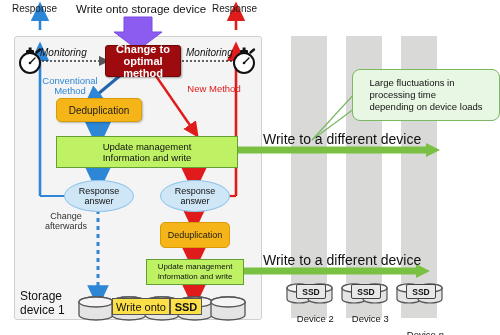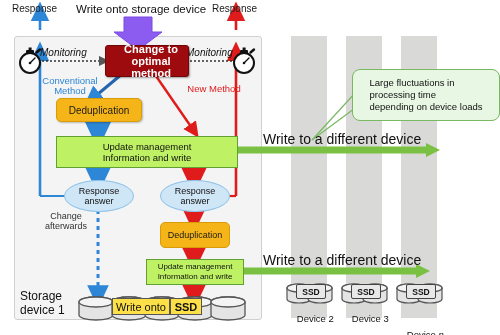--- a/index.html
+++ b/index.html
@@ -242,21 +242,21 @@
 
   <div class="lbl t-resp" style="left:12px;top:4px;">Response</div>
 
   <div class="lbl t-title" style="left:76px;top:3px;">Write onto storage device</div>
 
   <div class="lbl t-resp" style="left:212px;top:4px;">Response</div>
 
   <div class="lbl t-mon" style="left:40px;top:48px;">Monitoring</div>
   <div class="lbl t-mon" style="left:186px;top:48px;">Monitoring</div>
 
-  <div class="abs redbox" style="left:105px;top:45px;width:74px;height:30px;padding-left:8px;">
+  <div class="abs redbox" style="left:105px;top:45px;width:74px;height:30px;">
     <span style="white-space:pre-line;">Change to
 optimal method</span>
   </div>
 
   <div class="lbl t-conv" style="left:34px;top:76px;width:72px;white-space:pre-line;">Conventional
 Method</div>
 
   <div class="lbl t-new" style="left:178px;top:84px;width:72px;">New Method</div>
 
   <div class="abs dedup" style="left:56px;top:98px;width:84px;height:22px;">

